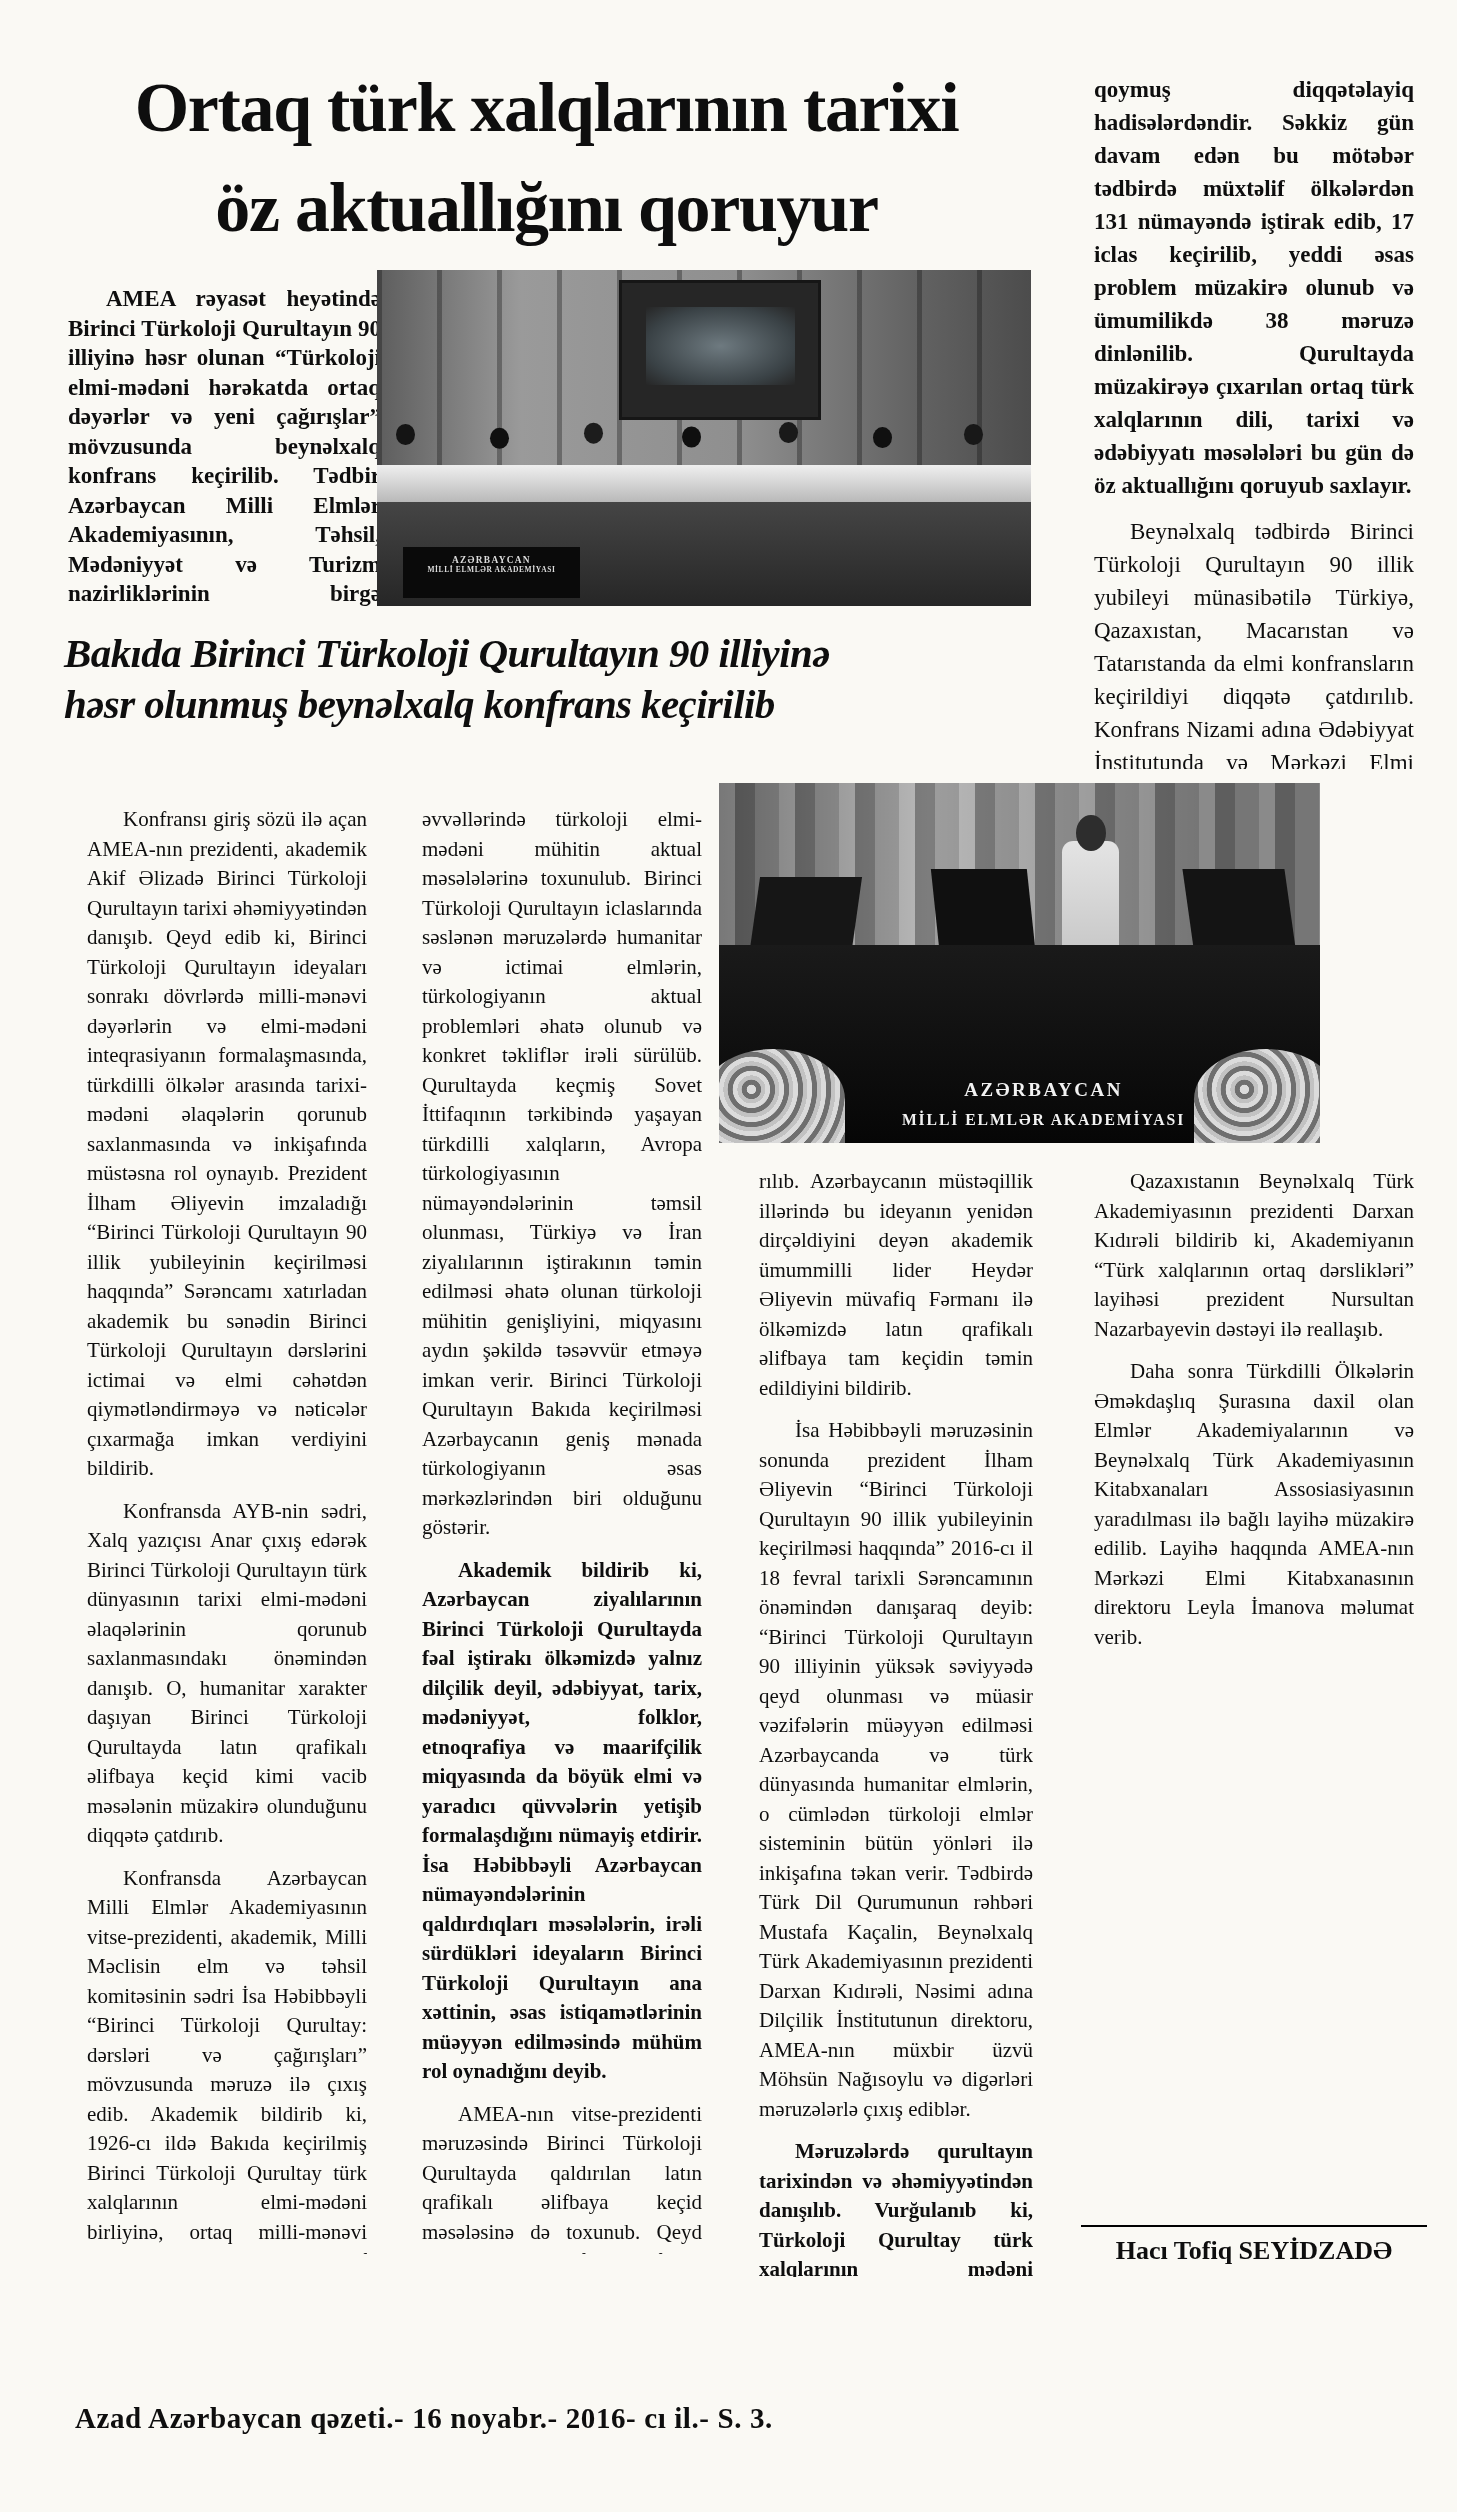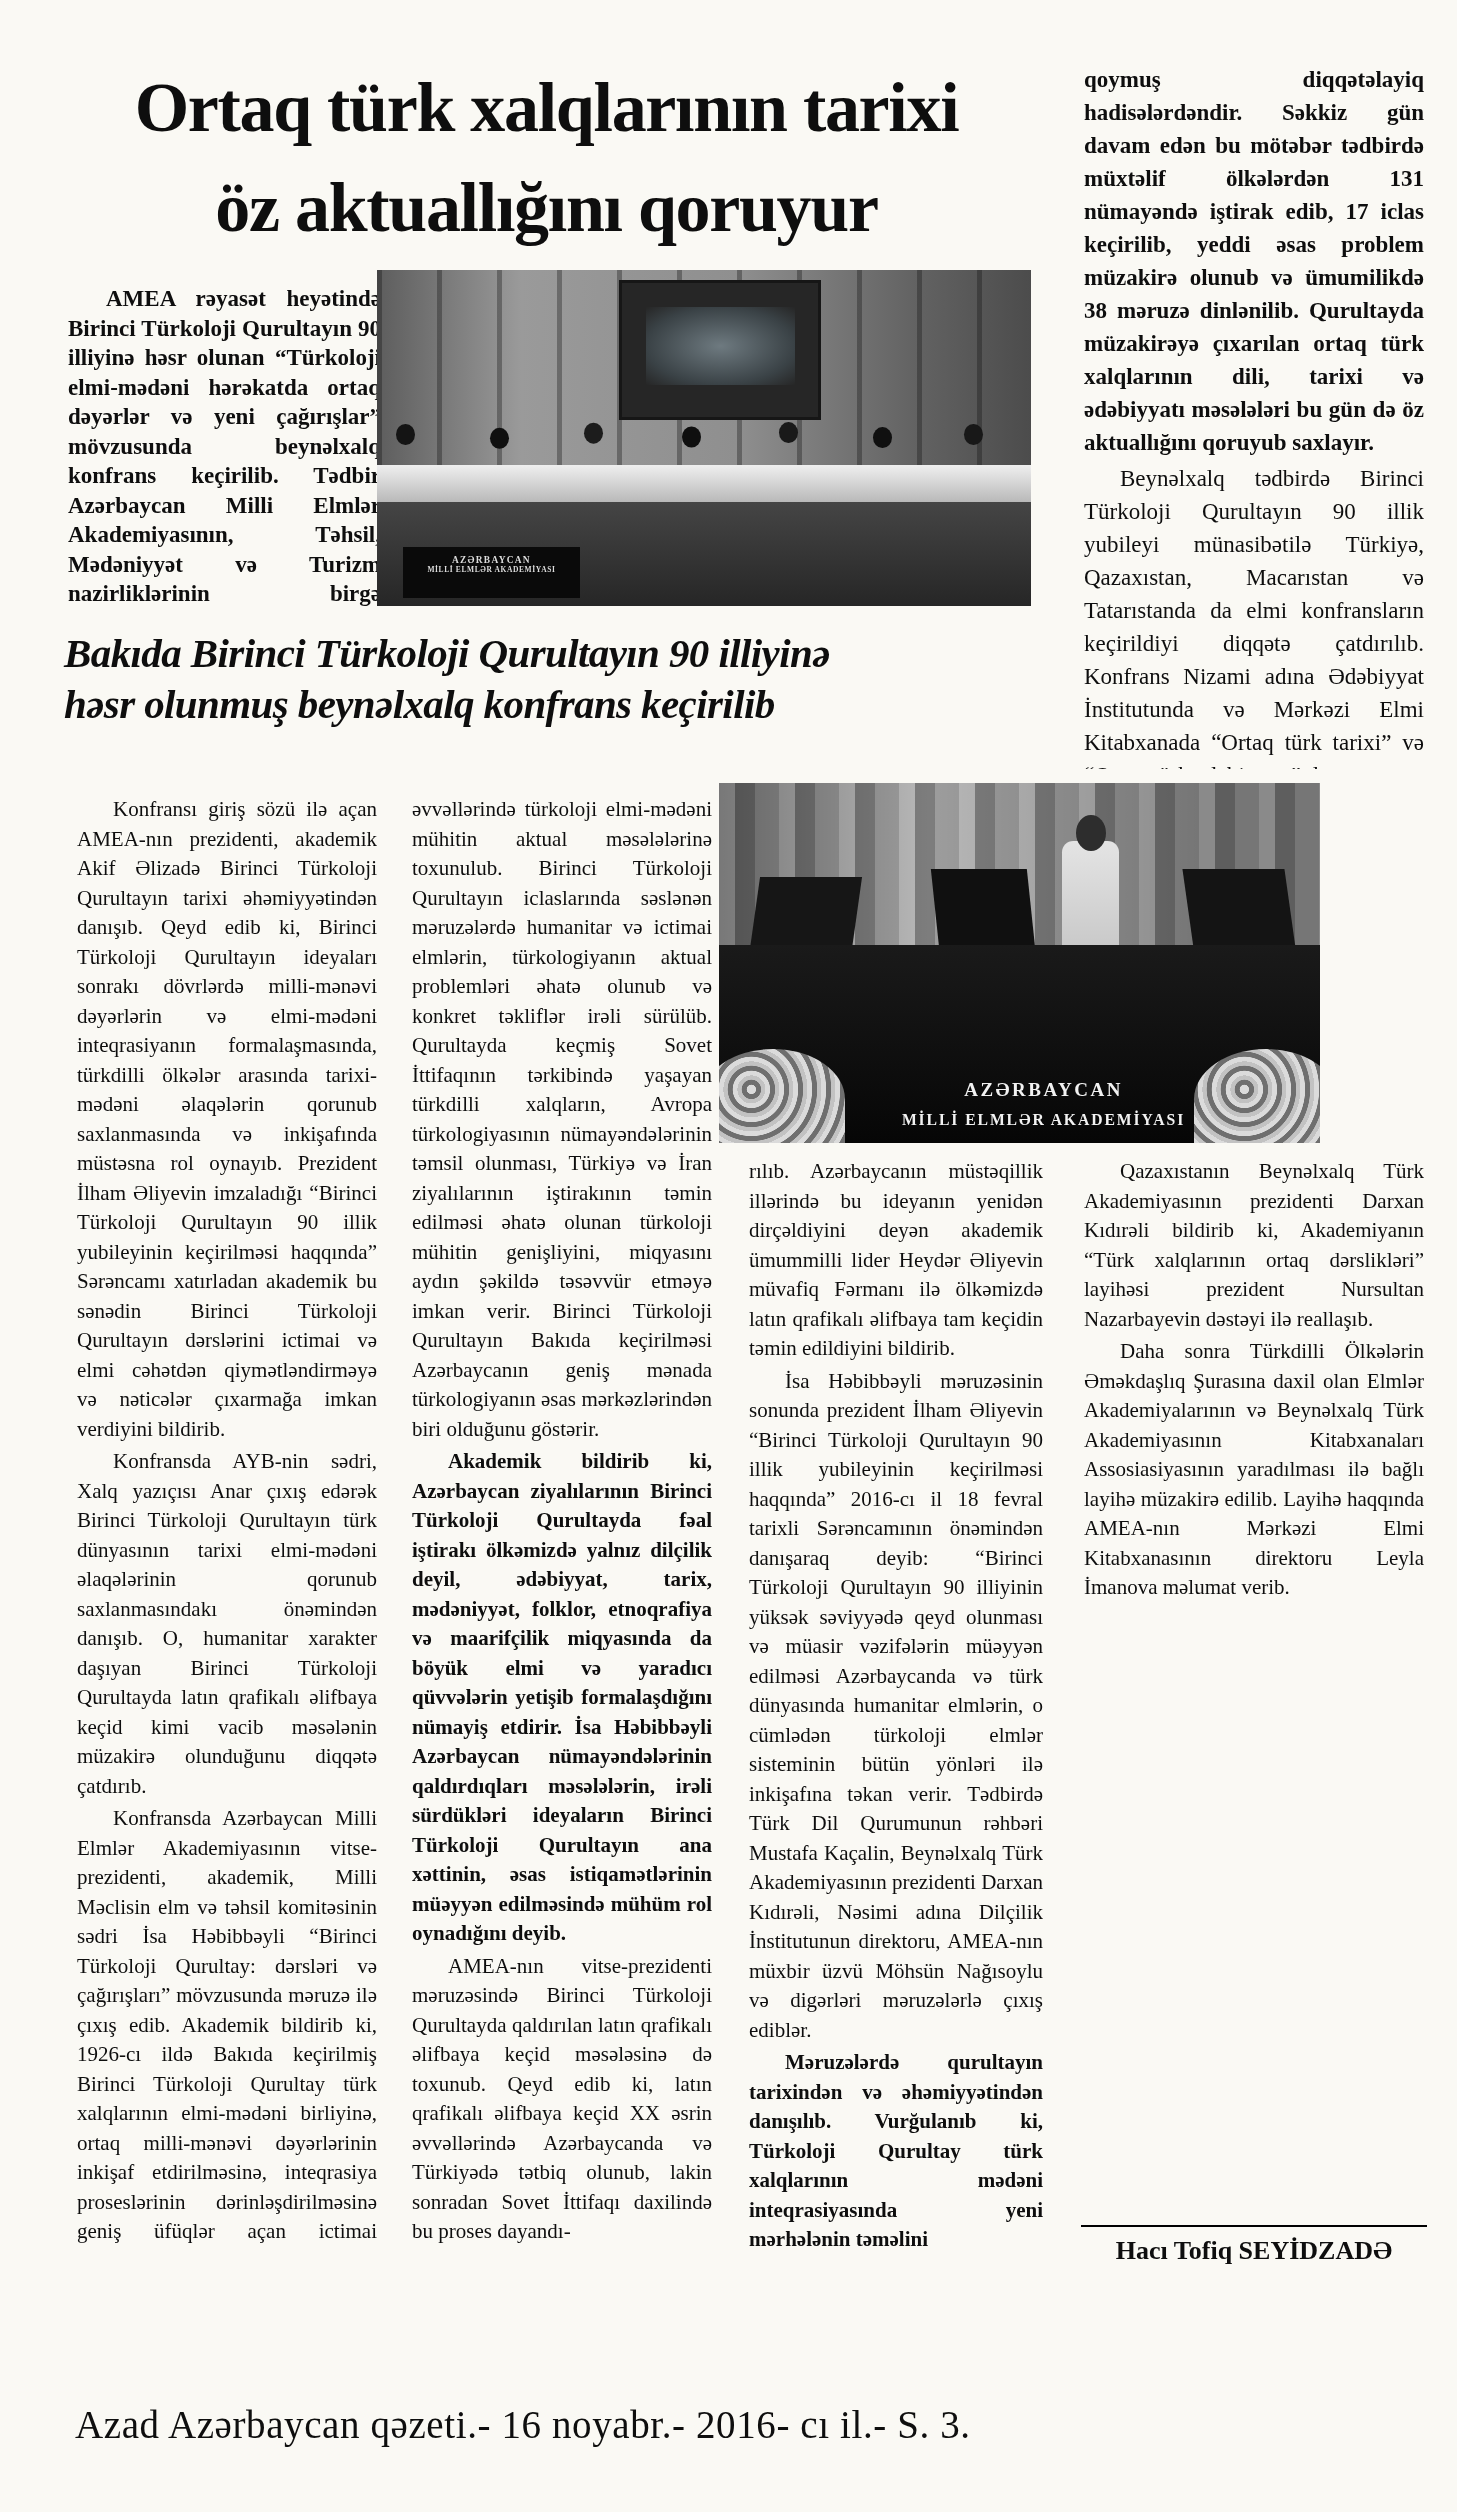--- a/index.html
+++ b/index.html
@@ -16,38 +16,38 @@
   .lead{
     position:absolute; left:68px; top:284px; width:313px; height:326px; overflow:hidden;
     font-weight:bold; font-size:23px; line-height:29.5px; text-align:justify;
   }
   .lead p{margin:0; text-indent:38px;}
   
   .subhead{position:absolute; left:64px; top:620px; width:979px; font-style:italic; font-weight:bold;margin-top:8px;}
   .subhead .sl{display:block; font-size:41px; line-height:51px; white-space:nowrap; letter-spacing:-0.6px;}
   
   .col{position:absolute; overflow:hidden; font-size:21px; line-height:29.5px; text-align:justify;}
-  .para{margin:3px; text-indent:36px;}
+  .para{margin:13px; text-indent:36px;}
   .para.noindent{text-indent:0;}
   .para.bold{font-weight:bold;}
   .col-1{left:74px; top:792px; width:306px; height:1462px;}
   .col-2{left:409px; top:792px; width:306px; height:1462px;}
   .col-3{left:746px; top:1154px; width:300px; height:1123px;}
   .col-4{left:1081px; top:1154px; width:346px; height:1054px;}
   .col-right-top{left:1081px; top:60px; width:346px; height:709px; font-size:23px; line-height:33px;}
   
   .signature{
     position:absolute; left:1081px; top:2225px; width:346px;
     border-top:2.5px solid #000; padding-top:8.8px;
     font-weight:bold; font-size:26px; text-align:center; white-space:nowrap;
   }
   
   .footer{
     position:absolute; left:75px; top:2402px; width:1318px;
-    font-weight:normal; font-size:39px; letter-spacing:0.6px; white-space:nowrap;
+    font-weight:bold; font-size:29px; letter-spacing:0.6px; white-space:nowrap;
   }
   
   .photo1{position:absolute; left:377px; top:270px; width:654px; height:336px; background:#7b7b7b; overflow:hidden;}
   .ph1-wall{position:absolute; left:0; top:0; width:100%; height:58%;
     background:linear-gradient(90deg,#5d5d5d 0%,#9a9a9a 22%,#8f8f8f 55%,#636363 82%,#4c4c4c 100%);}
   .ph1-stripes{position:absolute; left:0; top:0; width:100%; height:58%;
     background:repeating-linear-gradient(90deg, rgba(20,20,20,.35) 0 5px, rgba(0,0,0,0) 5px 60px);}
   .ph1-screen{position:absolute; left:37%; top:3%; width:30%; height:40%; background:#262626; border:3.1px solid #161616;}
   .ph1-screen i{position:absolute; left:12%; top:18%; width:76%; height:58%; display:block;
     background:radial-gradient(ellipse at 50% 50%, #6e7a80 0%, #3a4246 70%, transparent 100%);}

